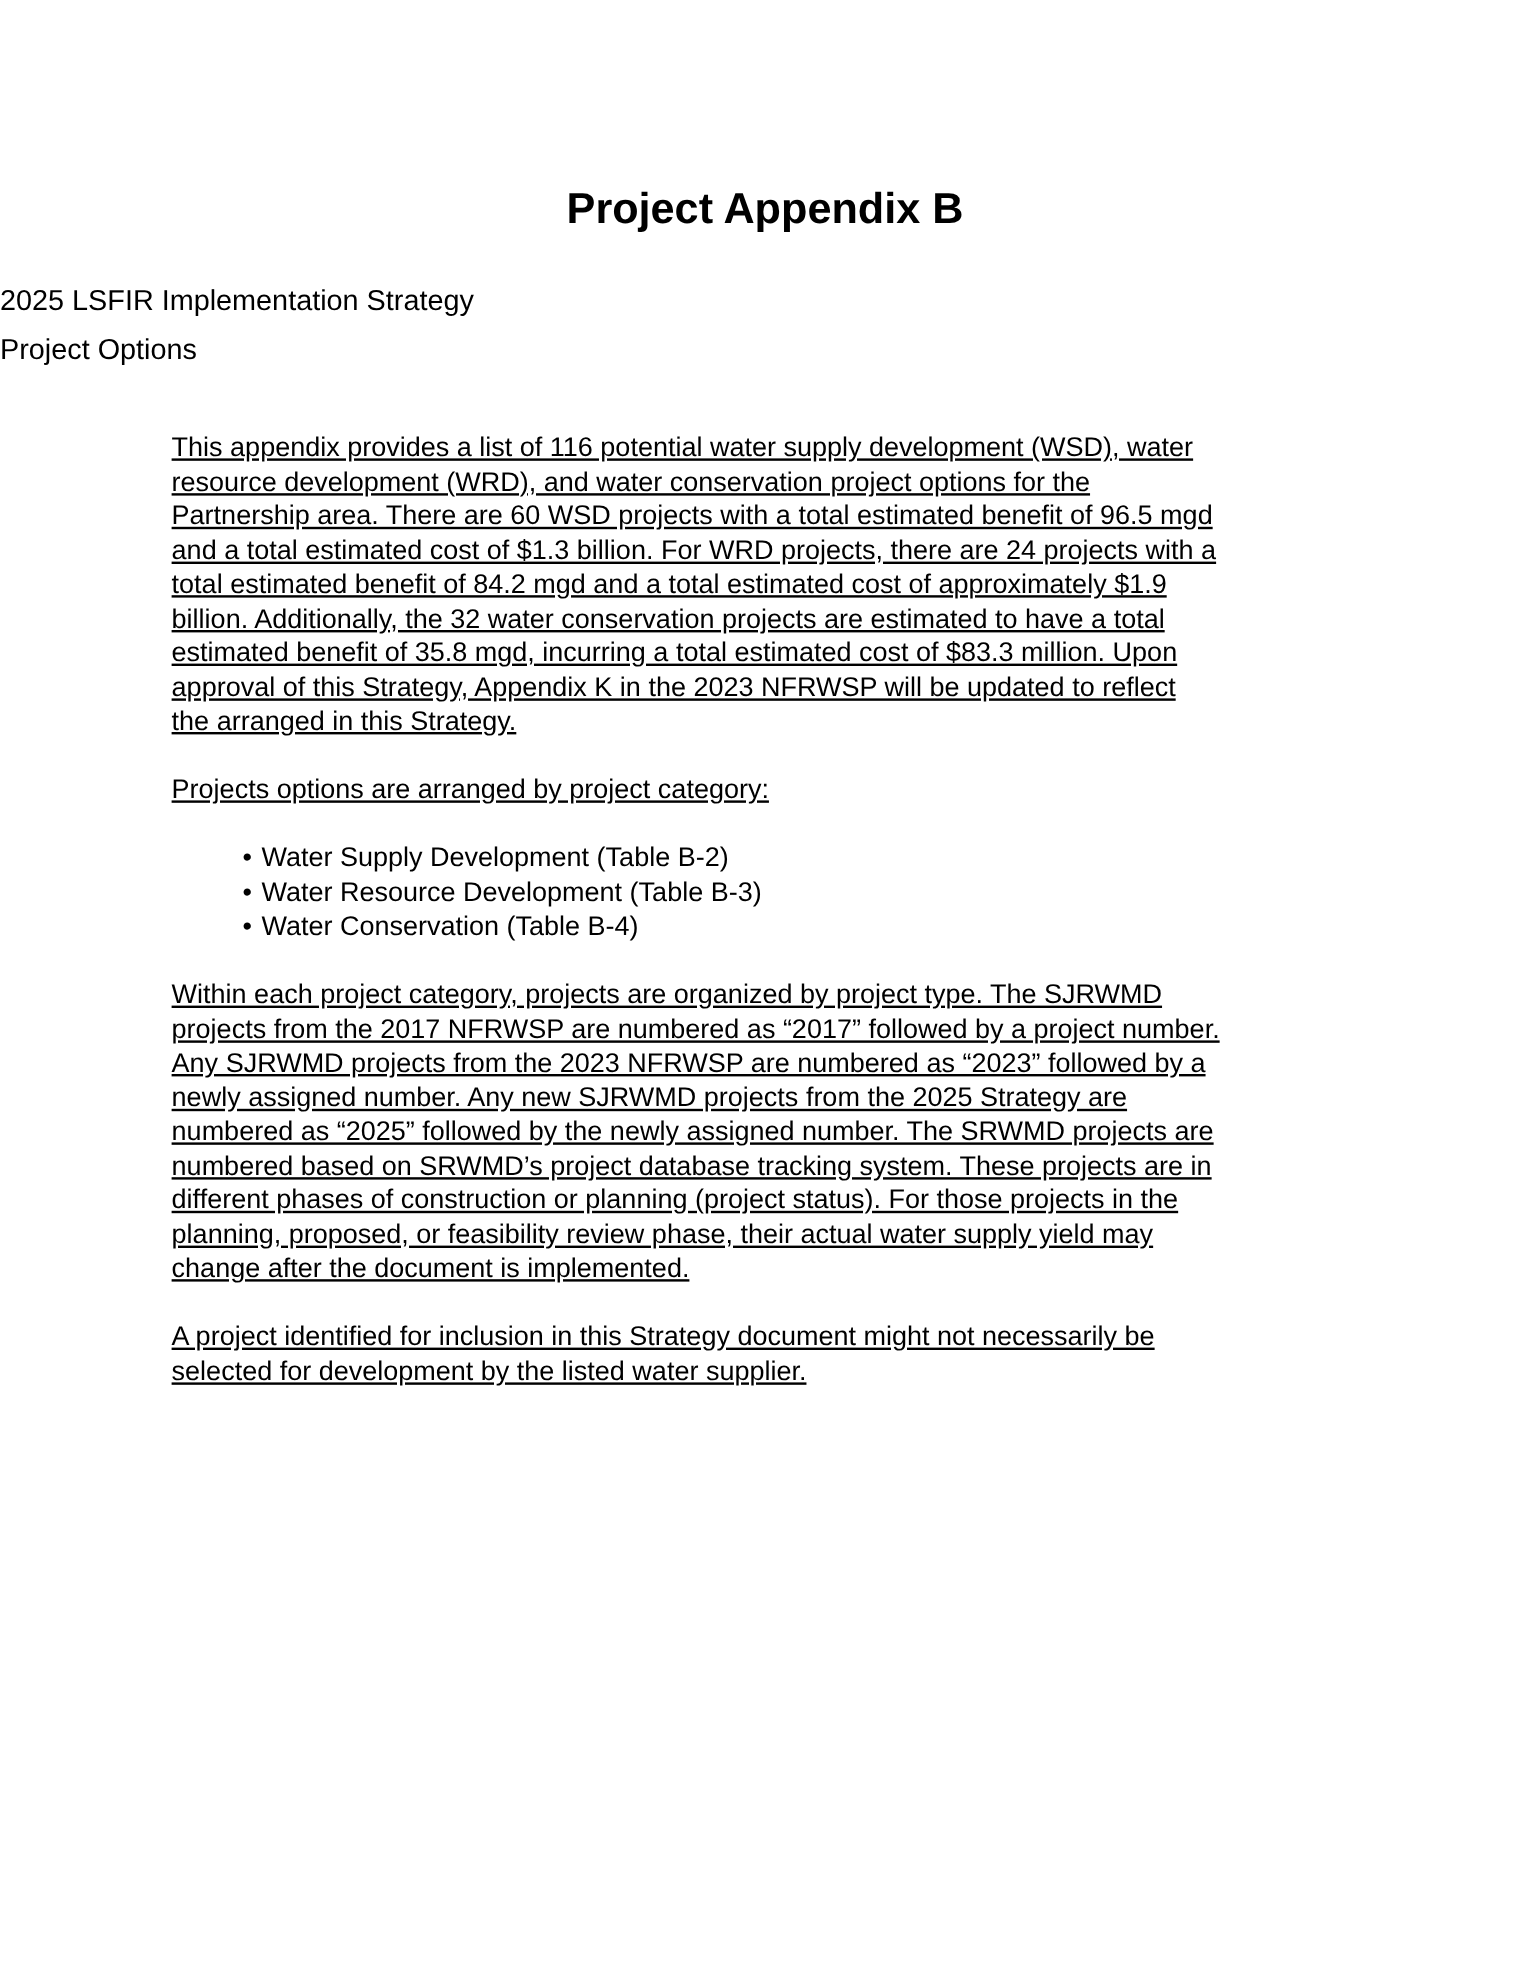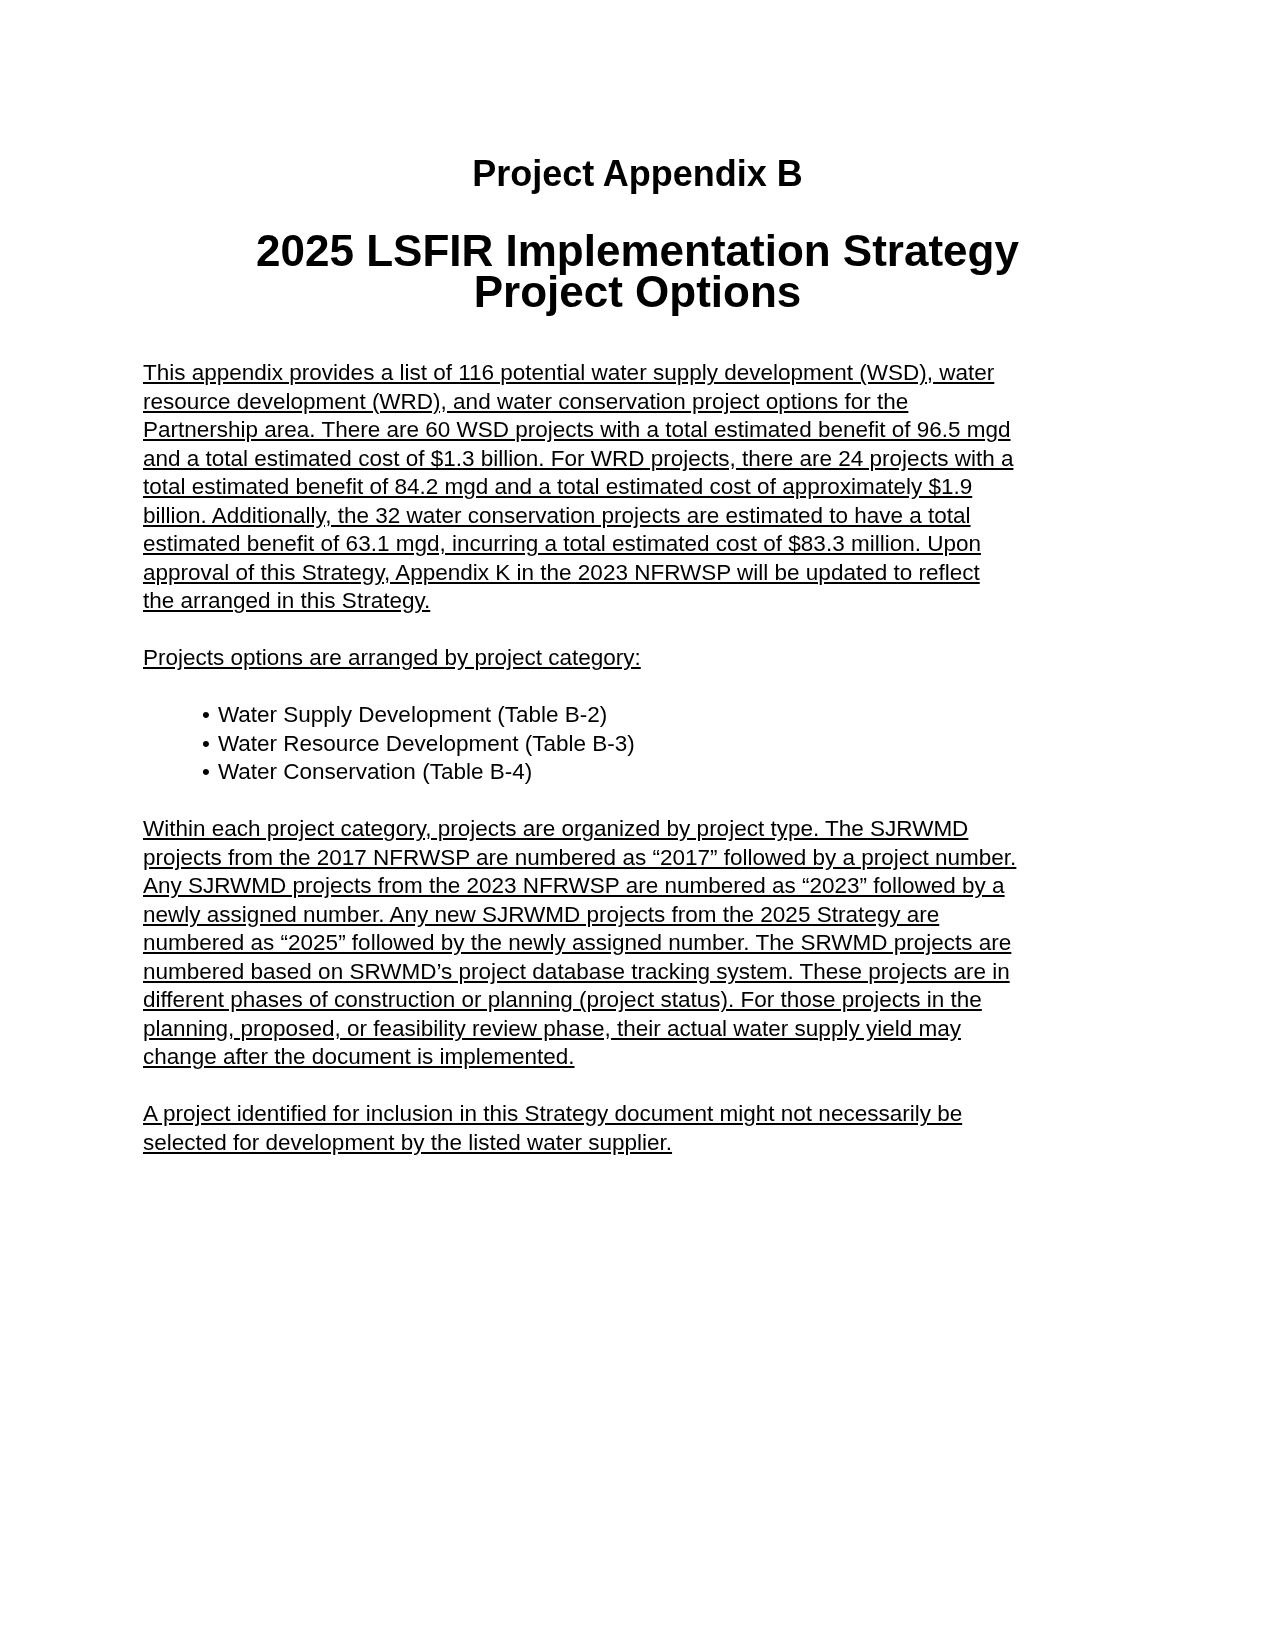--- a/index.html
+++ b/index.html
@@ -18,23 +18,22 @@
   }
   .doc-title {
     margin: 153px 0 0 0;
     text-align: center;
     font-size: 36px;
     font-weight: bold;
     line-height: 41px;
   }
   .doc-subtitle {
     margin: 36px 0 0 0;
-    text-align: center;
-    font-size: 44px;
-    font-weight: bold;
+    font-size: 24px;
+    font-weight: normal;
     line-height: 41px;
   }
   .content {
     margin: 47px 0 0 143px;
     width: 1010px;
     font-size: 22.5px;
     line-height: 28.5px;
   }
   .para {
     margin: 0 0 28.5px 0;
@@ -85,21 +84,21 @@
 
   <div class="content">
 
     <div class="para">
         <div class="line">This appendix provides a list of 116 potential water supply development (WSD), water</div>
         <div class="line">resource development (WRD), and water conservation project options for the</div>
         <div class="line">Partnership area. There are 60 WSD projects with a total estimated benefit of 96.5 mgd</div>
         <div class="line">and a total estimated cost of $1.3 billion. For WRD projects, there are 24 projects with a</div>
         <div class="line">total estimated benefit of 84.2 mgd and a total estimated cost of approximately $1.9</div>
         <div class="line">billion. Additionally, the 32 water conservation projects are estimated to have a total</div>
-        <div class="line">estimated benefit of 63.1 mgd, incurring a total estimated cost of $83.3 million. Upon</div>
+        <div class="line">estimated benefit of 35.8 mgd, incurring a total estimated cost of $83.3 million. Upon</div>
         <div class="line">approval of this Strategy, Appendix K in the 2023 NFRWSP will be updated to reflect</div>
         <div class="line">the arranged in this Strategy.</div>
       </div>
 
     <div class="para line">Projects options are arranged by project category:</div>
 
     <div class="bullet-list">
       <div class="bullet-item">
         <span class="bullet-marker">•</span><span>Water Supply Development (Table B-2)</span>
       </div>

